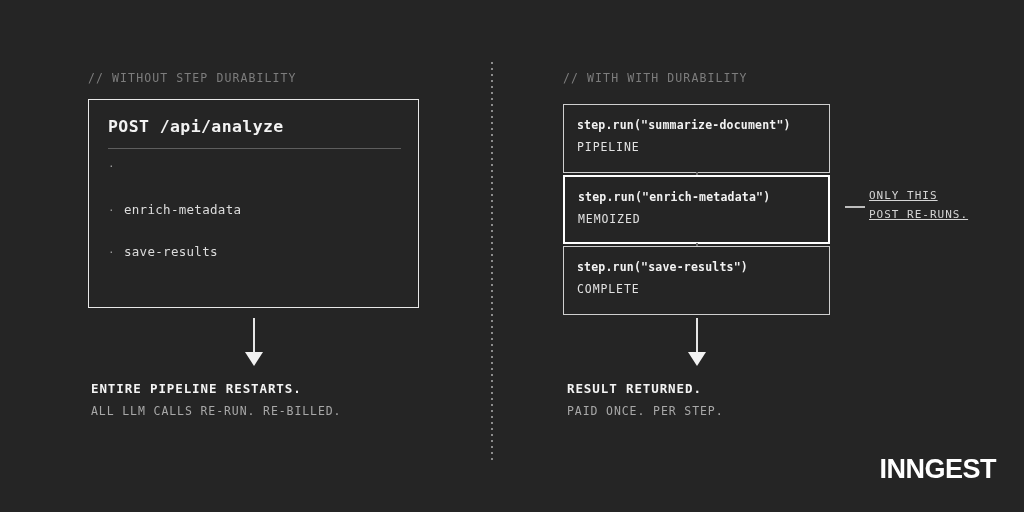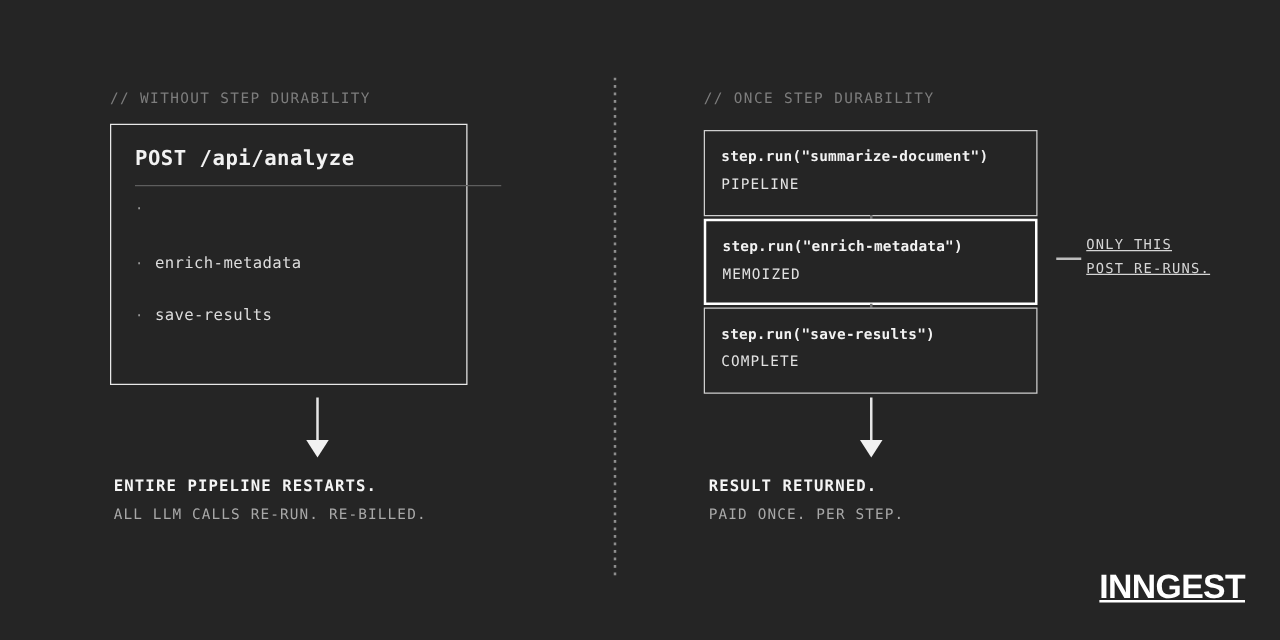--- a/index.html
+++ b/index.html
@@ -30,21 +30,21 @@
     left:491px; top:62px;
     width:2px; height:400px;
     background-image:linear-gradient(to bottom,#8d8d8d 0 2px,transparent 2px 6px);
     background-size:2px 6px;
   }
 
   
   .mono-box {
     position:absolute;
     left:88px; top:99px;
-    width:286px; height:209px;
+    width:331px; height:209px;
     border:1.5px solid #e8e8e8;
   }
   .mono-title {
     position:absolute;
     left:19px; top:17px;
     font-size:16.5px;
     font-weight:bold;
     color:#f2f2f2;
     letter-spacing:0.4px;
     white-space:nowrap;
@@ -164,30 +164,29 @@
 
   
   .logo {
     position:absolute;
     right:28px; bottom:27px;
     font-family:"Liberation Sans","DejaVu Sans",sans-serif;
     font-size:27px;
     font-weight:bold;
     color:#ffffff;
     letter-spacing:-0.5px;
-    text-decoration:underline;
   }
 </style>
 </head>
 <body>
 
 <div class="stage">
 
   <div class="comment" id="cmt-left">// WITHOUT STEP DURABILITY</div>
-  <div class="comment" id="cmt-right">// ONCE STEP DURABILITY</div>
+  <div class="comment" id="cmt-right">// WITH WITH DURABILITY</div>
 
   <div class="divider"></div>
 
   <div class="mono-box">
     <div class="mono-title">POST /api/analyze</div>
     <div class="mono-rule"></div>
     <div class="mono-list">
 
       <div class="mono-item">
         <span class="mono-bullet">·</span>

